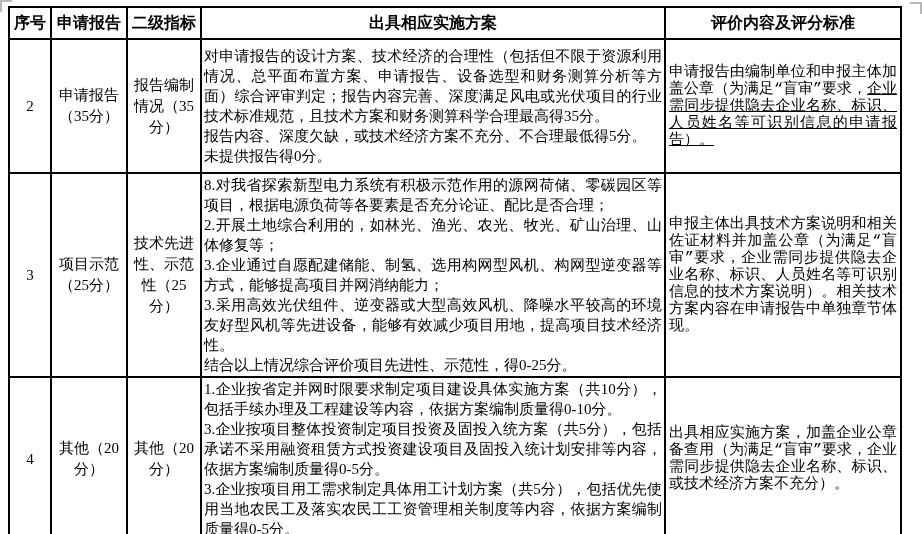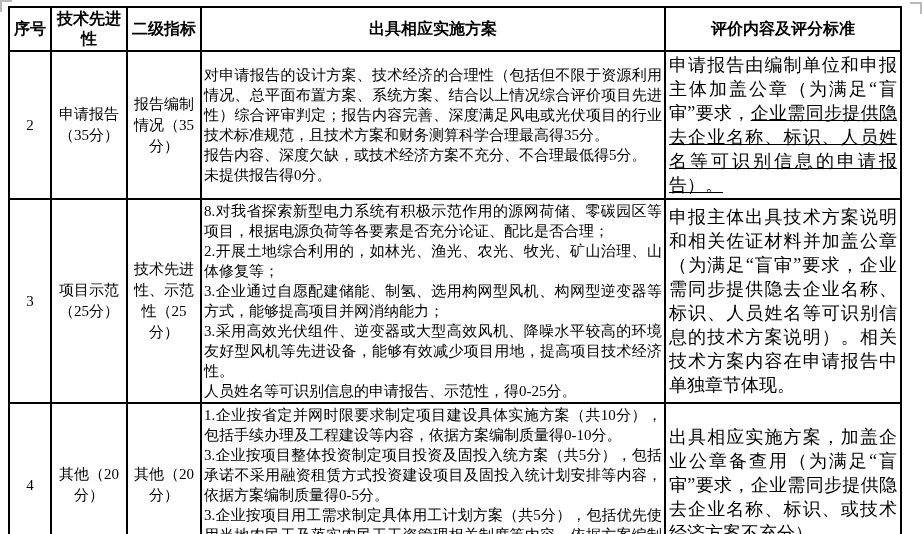--- a/index.html
+++ b/index.html
@@ -52,25 +52,26 @@
   }
   td.c-criteria {
     font-size: 15px;
     line-height: 20px;
     vertical-align: middle;
     text-align: justify;
     padding: 1px 2px;
   }
   td.c-criteria p { margin: 0; }
   td.c-docs {
-    font-size: 18px;
-    line-height: 24px;
+    font-size: 15px;
+    line-height: 17px;
     vertical-align: middle;
     text-align: justify;
     padding: 1px 3px;
+    font-family: Liberation Mono, monospace;
   }
   .u { text-decoration: underline; }
   tr.r-2 { height: 134px; }
   tr.r-3 { height: 194px; }
   tr.r-4 { height: 160px; }
 </style>
 </head>
 <body>
 
 <div class="corner-mark tl"></div>
@@ -80,48 +81,48 @@
   <colgroup>
     <col style="width:42px">
     <col style="width:76px">
     <col style="width:74px">
     <col style="width:464px">
     <col style="width:236px">
   </colgroup>
   <thead>
     <tr>
       <th>序号</th>
-      <th>技术先进性</th>
+      <th>申请报告</th>
       <th>二级指标</th>
       <th>出具相应实施方案</th>
       <th>评价内容及评分标准</th>
     </tr>
   </thead>
   <tbody>
     <tr class="r-2">
       <td class="c-center">2</td>
       <td class="c-center">申请报告（35分）</td>
       <td class="c-center">报告编制情况（35分）</td>
       <td class="c-criteria">
-        <p>对申请报告的设计方案、技术经济的合理性（包括但不限于资源利用情况、总平面布置方案、系统方案、结合以上情况综合评价项目先进性）综合评审判定；报告内容完善、深度满足风电或光伏项目的行业技术标准规范，且技术方案和财务测算科学合理最高得35分。</p>
+        <p>对申请报告的设计方案、技术经济的合理性（包括但不限于资源利用情况、总平面布置方案、申请报告、设备选型和财务测算分析等方面）综合评审判定；报告内容完善、深度满足风电或光伏项目的行业技术标准规范，且技术方案和财务测算科学合理最高得35分。</p>
         <p>报告内容、深度欠缺，或技术经济方案不充分、不合理最低得5分。</p>
         <p>未提供报告得0分。</p>
       </td>
       <td class="c-docs"><span>申请报告由编制单位和申报主体加盖公章（为满足“盲审”要求，</span><span class="u">企业需同步提供隐去企业名称、标识、人员姓名等可识别信息的申请报告）。</span><span></span></td>
     </tr>
     <tr class="r-3">
       <td class="c-center">3</td>
       <td class="c-center">项目示范（25分）</td>
       <td class="c-center">技术先进性、示范性（25分）</td>
       <td class="c-criteria">
         <p>8.对我省探索新型电力系统有积极示范作用的源网荷储、零碳园区等项目，根据电源负荷等各要素是否充分论证、配比是否合理；</p>
         <p>2.开展土地综合利用的，如林光、渔光、农光、牧光、矿山治理、山体修复等；</p>
         <p>3.企业通过自愿配建储能、制氢、选用构网型风机、构网型逆变器等方式，能够提高项目并网消纳能力；</p>
         <p>3.采用高效光伏组件、逆变器或大型高效风机、降噪水平较高的环境友好型风机等先进设备，能够有效减少项目用地，提高项目技术经济性。</p>
-        <p>人员姓名等可识别信息的申请报告、示范性，得0-25分。</p>
+        <p>结合以上情况综合评价项目先进性、示范性，得0-25分。</p>
       </td>
       <td class="c-docs"><span>申报主体出具技术方案说明和相关佐证材料并加盖公章（为满足“盲审”要求，企业需同步提供隐去企业名称、标识、人员姓名等可识别信息的技术方案说明）。相关技术方案内容在申请报告中单独章节体现。</span><span class="u"></span><span></span></td>
     </tr>
     <tr class="r-4">
       <td class="c-center">4</td>
       <td class="c-center">其他（20分）</td>
       <td class="c-center">其他（20分）</td>
       <td class="c-criteria">
         <p>1.企业按省定并网时限要求制定项目建设具体实施方案（共10分），包括手续办理及工程建设等内容，依据方案编制质量得0-10分。</p>
         <p>3.企业按项目整体投资制定项目投资及固投入统方案（共5分），包括承诺不采用融资租赁方式投资建设项目及固投入统计划安排等内容，依据方案编制质量得0-5分。</p>

